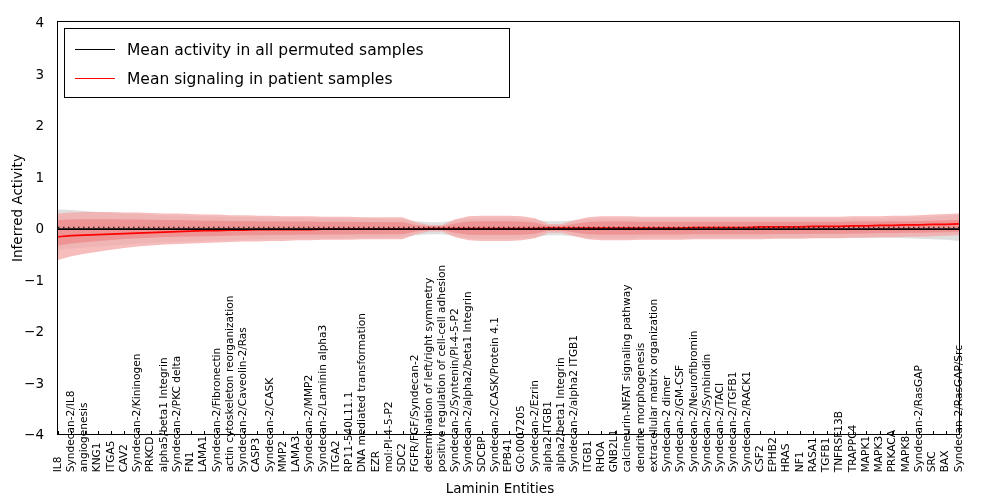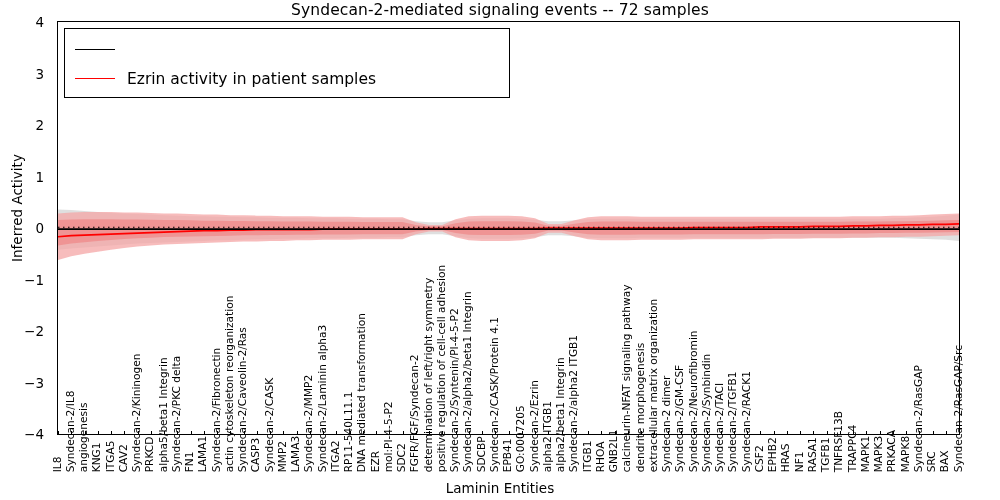--- a/index.html
+++ b/index.html
@@ -31,21 +31,20 @@
          transform-origin:left bottom;transform:rotate(-90deg);line-height:9.3px;}
   .xtickmark{position:absolute;width:1px;height:4px;background:#000;top:410px;}
 
   svg{display:block;}
 </style>
 </head>
 <body>
 
 <div id="root">
 
-  <div id="title">Syndecan-2-mediated signaling events -- 72 samples</div>
 
   <div id="ylabels">
       <div style="top: 1px;">4</div>
       <div style="top: 52.5px;">3</div>
       <div style="top: 104px;">2</div>
       <div style="top: 155.5px;">1</div>
       <div style="top: 207px;">0</div>
       <div style="top: 258.5px;">−1</div>
       <div style="top: 310px;">−2</div>
       <div style="top: 361.5px;">−3</div>
@@ -204,20 +203,21 @@
       <div class="xtick" style="left: 892.35px; bottom: 28px;">BAX</div>
       <div class="xtickmark" style="left: 902px; top: 431px;"></div>
       <div class="xtick" style="left: 905.6px; bottom: 28px;">Syndecan-2/RasGAP/Src</div>
     </div>
 
   <div id="xtitle">Laminin Entities</div>
 
   <div id="legend">
     <div class="leg-row">
       <span class="leg-line"></span>
+      <span class="leg-txt">Mean activity in all permuted samples</span>
     </div>
     <div class="leg-row">
       <span class="leg-line red"></span>
-      <span class="leg-txt">Ezrin activity in patient samples</span>
+      <span class="leg-txt">Mean signaling in patient samples</span>
     </div>
   </div>
 
 </div>
 
 </body></html>

